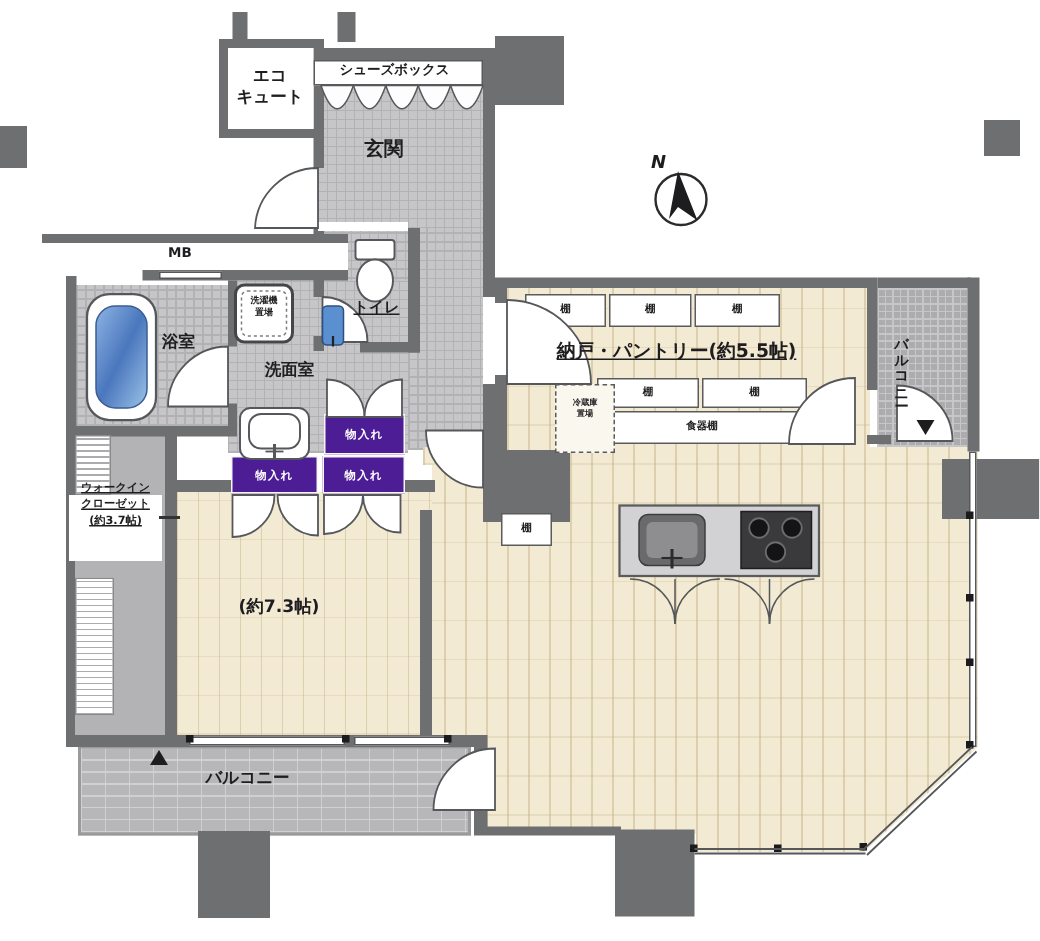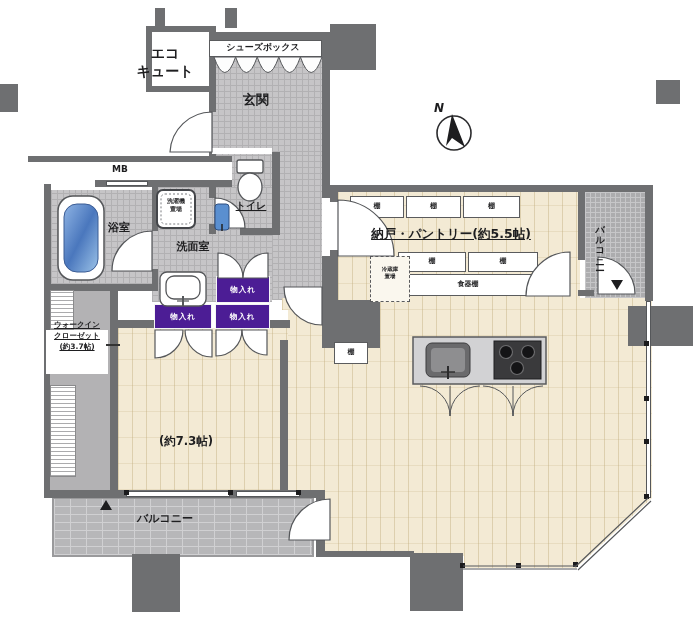--- a/index.html
+++ b/index.html
@@ -223,21 +223,21 @@
     <g>
       <circle cx="454" cy="133" r="17" fill="none" stroke="#2b2b2d" stroke-width="1.6"></circle>
       <polygon points="452,114 465,147 452,138 446,146" fill="#1d1d1f"></polygon>
       <text x="434" y="112" font-size="12" font-weight="bold" font-style="italic" fill="#1d1d1f">N</text>
     </g>
 
     <polygon points="106,500 112,510 100,510" fill="#1d1d1f"></polygon>
     <polygon points="611,280 623,280 617,290" fill="#1d1d1f"></polygon>
   </svg>
 
-  <div class="lbl" style="left:135px;top:44px;width:60px;font-size:14px;">エコ
+  <div class="lbl" style="left:150px;top:44px;width:60px;font-size:11px;">エコ
 キュート</div>
   <div class="lbl" style="left:209px;top:42px;width:108px;font-size:9px;">シューズボックス</div>
   <div class="lbl" style="left:224px;top:92px;width:64px;font-size:13px;">玄関</div>
   <div class="lbl" style="left:95px;top:164px;width:50px;font-size:9px;">MB</div>
   <div class="lbl" style="left:94px;top:221px;width:50px;font-size:11px;">浴室</div>
   <div class="lbl" style="left:158px;top:197px;width:36px;font-size:6px;">洗濯機
 置場</div>
   <div class="lbl" style="left:226px;top:199px;width:50px;font-size:10px;text-decoration:underline;">トイレ</div>
   <div class="lbl" style="left:164px;top:240px;width:58px;font-size:11px;">洗面室</div>
   <div class="lbl" style="left:346px;top:226px;width:210px;font-size:12.5px;text-decoration:underline;">納戸・パントリー(約5.5帖)</div>
@@ -247,18 +247,18 @@
   <div class="lbl" style="left:398px;top:257px;width:68px;font-size:7px;">棚</div>
   <div class="lbl" style="left:468px;top:257px;width:70px;font-size:7px;">棚</div>
   <div class="lbl" style="left:398px;top:280px;width:140px;font-size:7px;">食器棚</div>
   <div class="lbl" style="left:370px;top:266px;width:40px;font-size:5.5px;">冷蔵庫
 置場</div>
   <div class="lbl" style="left:334px;top:348px;width:34px;font-size:7px;">棚</div>
   <div class="lbl" style="left:48px;top:320px;width:58px;font-size:7.5px;line-height:1.45;text-decoration:underline;">ウォークイン
 クローゼット
 (約3.7帖)</div>
   <div class="lbl" style="left:128px;top:376px;width:116px;">
-    <span style="display:block;font-size:11.5px;margin-top:37px;">(約7.3帖)</span>
+    <span style="display:block;font-size:11.5px;">(約7.3帖)</span>
   </div>
   <div class="lbl" style="left:115px;top:512px;width:100px;font-size:11px;">バルコニー</div>
   <div class="lbl vtext" style="left:590px;top:200px;width:16px;height:84px;font-size:9.5px;">バルコニー</div>
 
 </div>
 
 </body></html>

